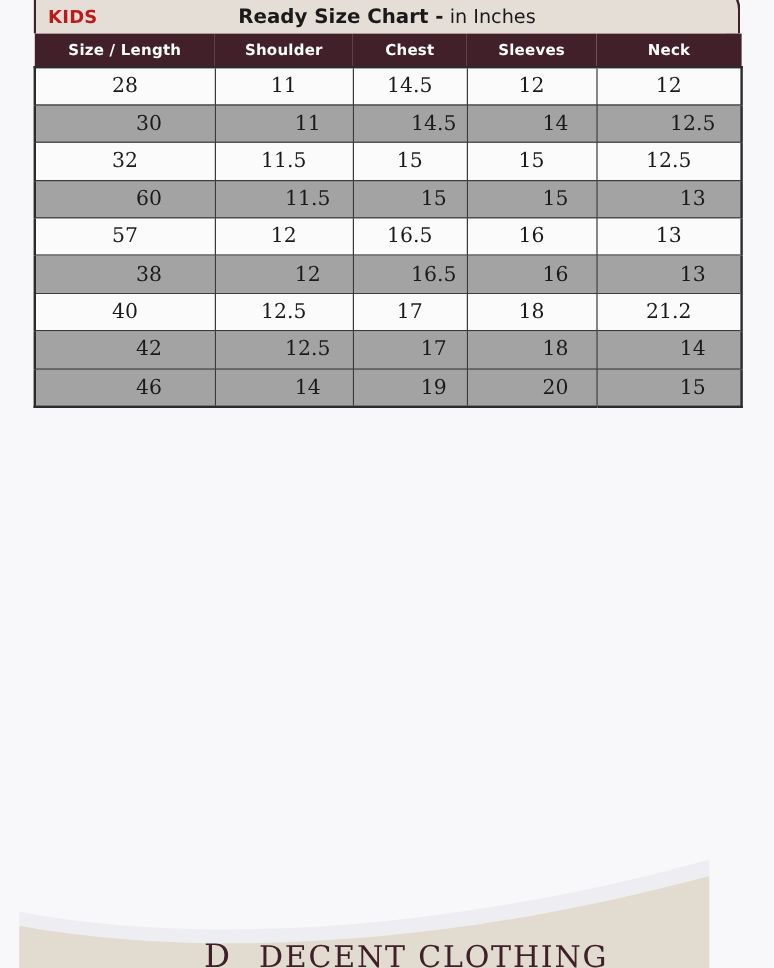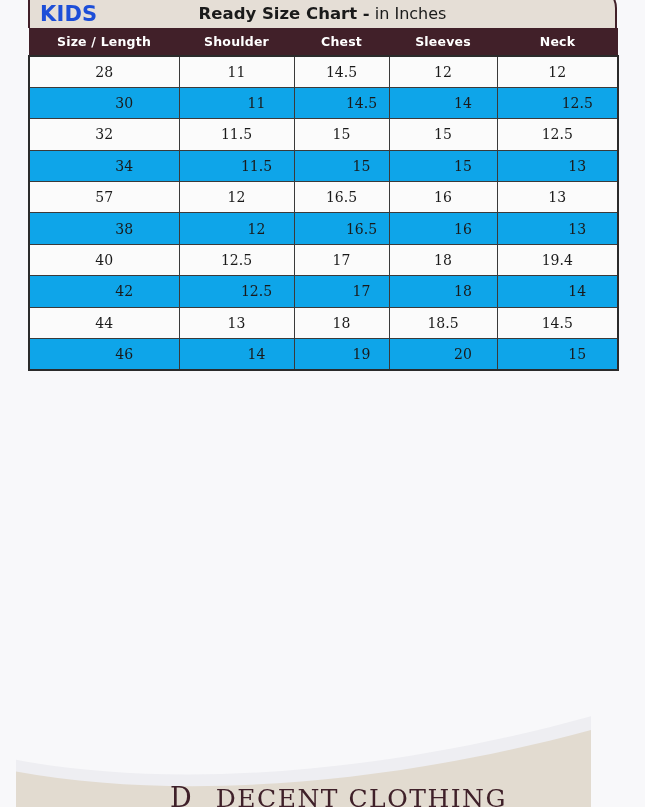--- a/index.html
+++ b/index.html
@@ -36,23 +36,23 @@
   #banner-inner {
     position: absolute;
     left: 0; right: 0; bottom: 0;
     height: 28px;
     display: flex;
     align-items: center;
   }
   #kids-label {
     position: absolute;
     left: 12px;
-    font-size: 21px;
+    font-size: 15px;
     font-weight: bold;
-    color: #1d4ed8;
+    color: #b91c1c;
     letter-spacing: .2px;
     line-height: 1;
   }
   #title-group {
     width: 100%;
     text-align: center;
     line-height: 1;
     white-space: nowrap;
   }
   #chart-title {
@@ -86,27 +86,27 @@
     font-size: 12.5px;
     font-weight: bold;
     height: 28px;
     padding: 0;
     border: none;
     letter-spacing: .2px;
   }
   #size-table tbody td {
     height: 31.4px;
     padding: 0;
-    font-size: 14px;
+    font-size: 17px;
     color: #1a1a1a;
     border: 1px solid #3a3a3a;
     font-family: "DejaVu Serif", serif;
   }
   #size-table tbody tr.row-odd td  { background: #fbfbfb; }
-  #size-table tbody tr.row-even td { background: #0ea5e9; padding-left: 40px; }
+  #size-table tbody tr.row-even td { background: #a3a3a3; padding-left: 40px; }
   #size-table tbody tr:first-child td { border-top: 2px solid #2b2b2b; }
   #size-table tbody tr:last-child td  { border-bottom: 2px solid #2b2b2b; }
   #size-table tbody td:first-child { border-left: 2px solid #2b2b2b; }
   #size-table tbody td:last-child  { border-right: 2px solid #2b2b2b; }
 
   
   .col-size     { width: 150px; }
   .col-shoulder { width: 115px; }
   .col-chest    { width: 95px;  }
   .col-sleeves  { width: 108px; }
@@ -193,21 +193,21 @@
         <td>12.5</td>
       </tr>
       <tr class="row-odd">
         <td>32</td>
         <td>11.5</td>
         <td>15</td>
         <td>15</td>
         <td>12.5</td>
       </tr>
       <tr class="row-even">
-        <td>34</td>
+        <td>60</td>
         <td>11.5</td>
         <td>15</td>
         <td>15</td>
         <td>13</td>
       </tr>
       <tr class="row-odd">
         <td>57</td>
         <td>12</td>
         <td>16.5</td>
         <td>16</td>
@@ -218,35 +218,28 @@
         <td>12</td>
         <td>16.5</td>
         <td>16</td>
         <td>13</td>
       </tr>
       <tr class="row-odd">
         <td>40</td>
         <td>12.5</td>
         <td>17</td>
         <td>18</td>
-        <td>19.4</td>
+        <td>21.2</td>
       </tr>
       <tr class="row-even">
         <td>42</td>
         <td>12.5</td>
         <td>17</td>
         <td>18</td>
         <td>14</td>
-      </tr>
-      <tr class="row-odd">
-        <td>44</td>
-        <td>13</td>
-        <td>18</td>
-        <td>18.5</td>
-        <td>14.5</td>
       </tr>
       <tr class="row-even">
         <td>46</td>
         <td>14</td>
         <td>19</td>
         <td>20</td>
         <td>15</td>
       </tr>
     </tbody>
 </table>

